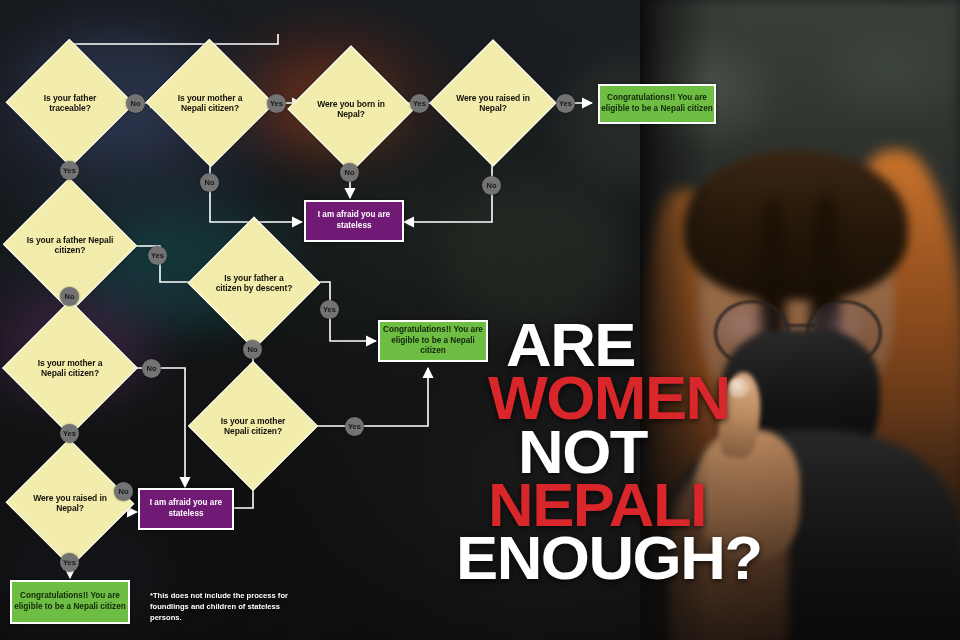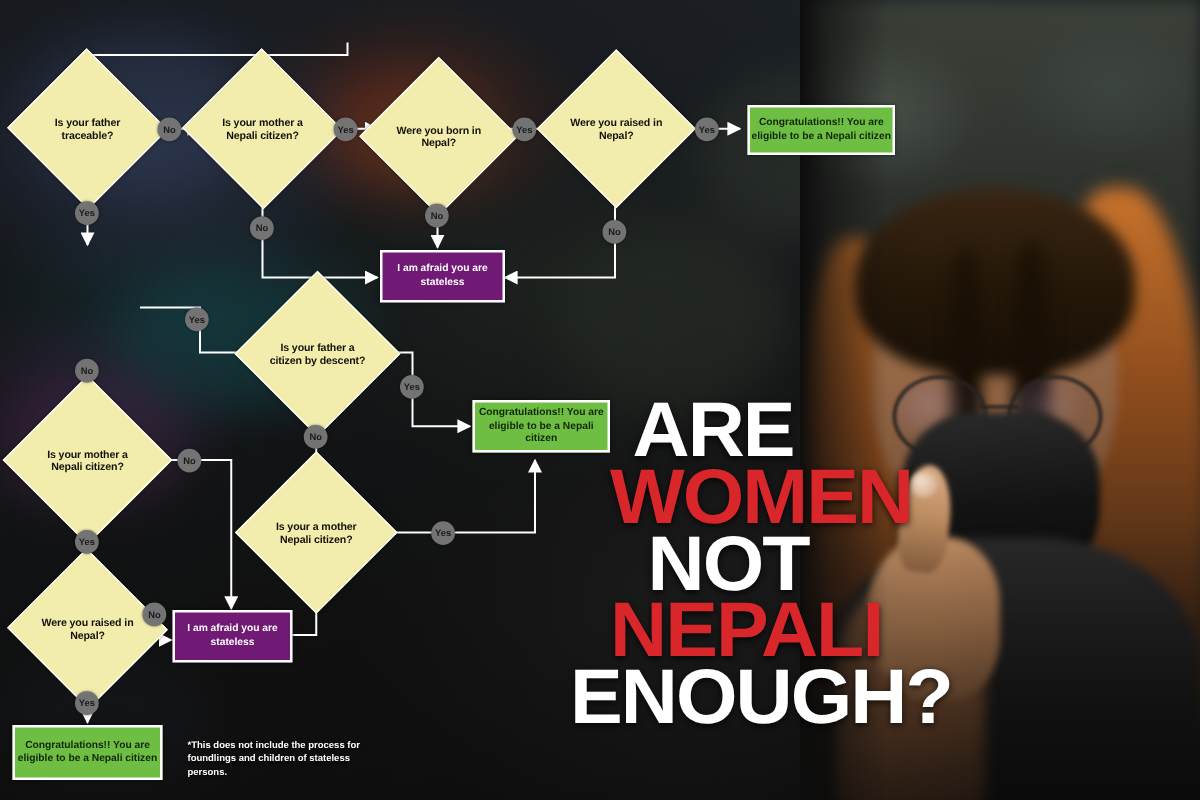--- a/index.html
+++ b/index.html
@@ -400,20 +400,24 @@
   <div class="diamond-wrap" style="left:306px; top:64px; width:90px; height:90px;">
     <div class="diamond-shape"></div>
     <div class="diamond-label">Were you born in Nepal?</div>
   </div>
 
   <div class="diamond-wrap" style="left:448px; top:58px; width:90px; height:90px;">
     <div class="diamond-shape"></div>
     <div class="diamond-label">Were you raised in Nepal?</div>
   </div>
 
+  <div class="diamond-wrap" style="left:22px; top:198px; width:96px; height:94px;">
+    <div class="diamond-shape"></div>
+    <div class="diamond-label">Is your a father Nepali citizen?</div>
+  </div>
 
   <div class="diamond-wrap" style="left:207px; top:236px; width:94px; height:94px;">
     <div class="diamond-shape"></div>
     <div class="diamond-label">Is your father a citizen by descent?</div>
   </div>
 
   <div class="diamond-wrap" style="left:22px; top:320px; width:96px; height:96px;">
     <div class="diamond-shape"></div>
     <div class="diamond-label">Is your mother a Nepali citizen?</div>
   </div>

